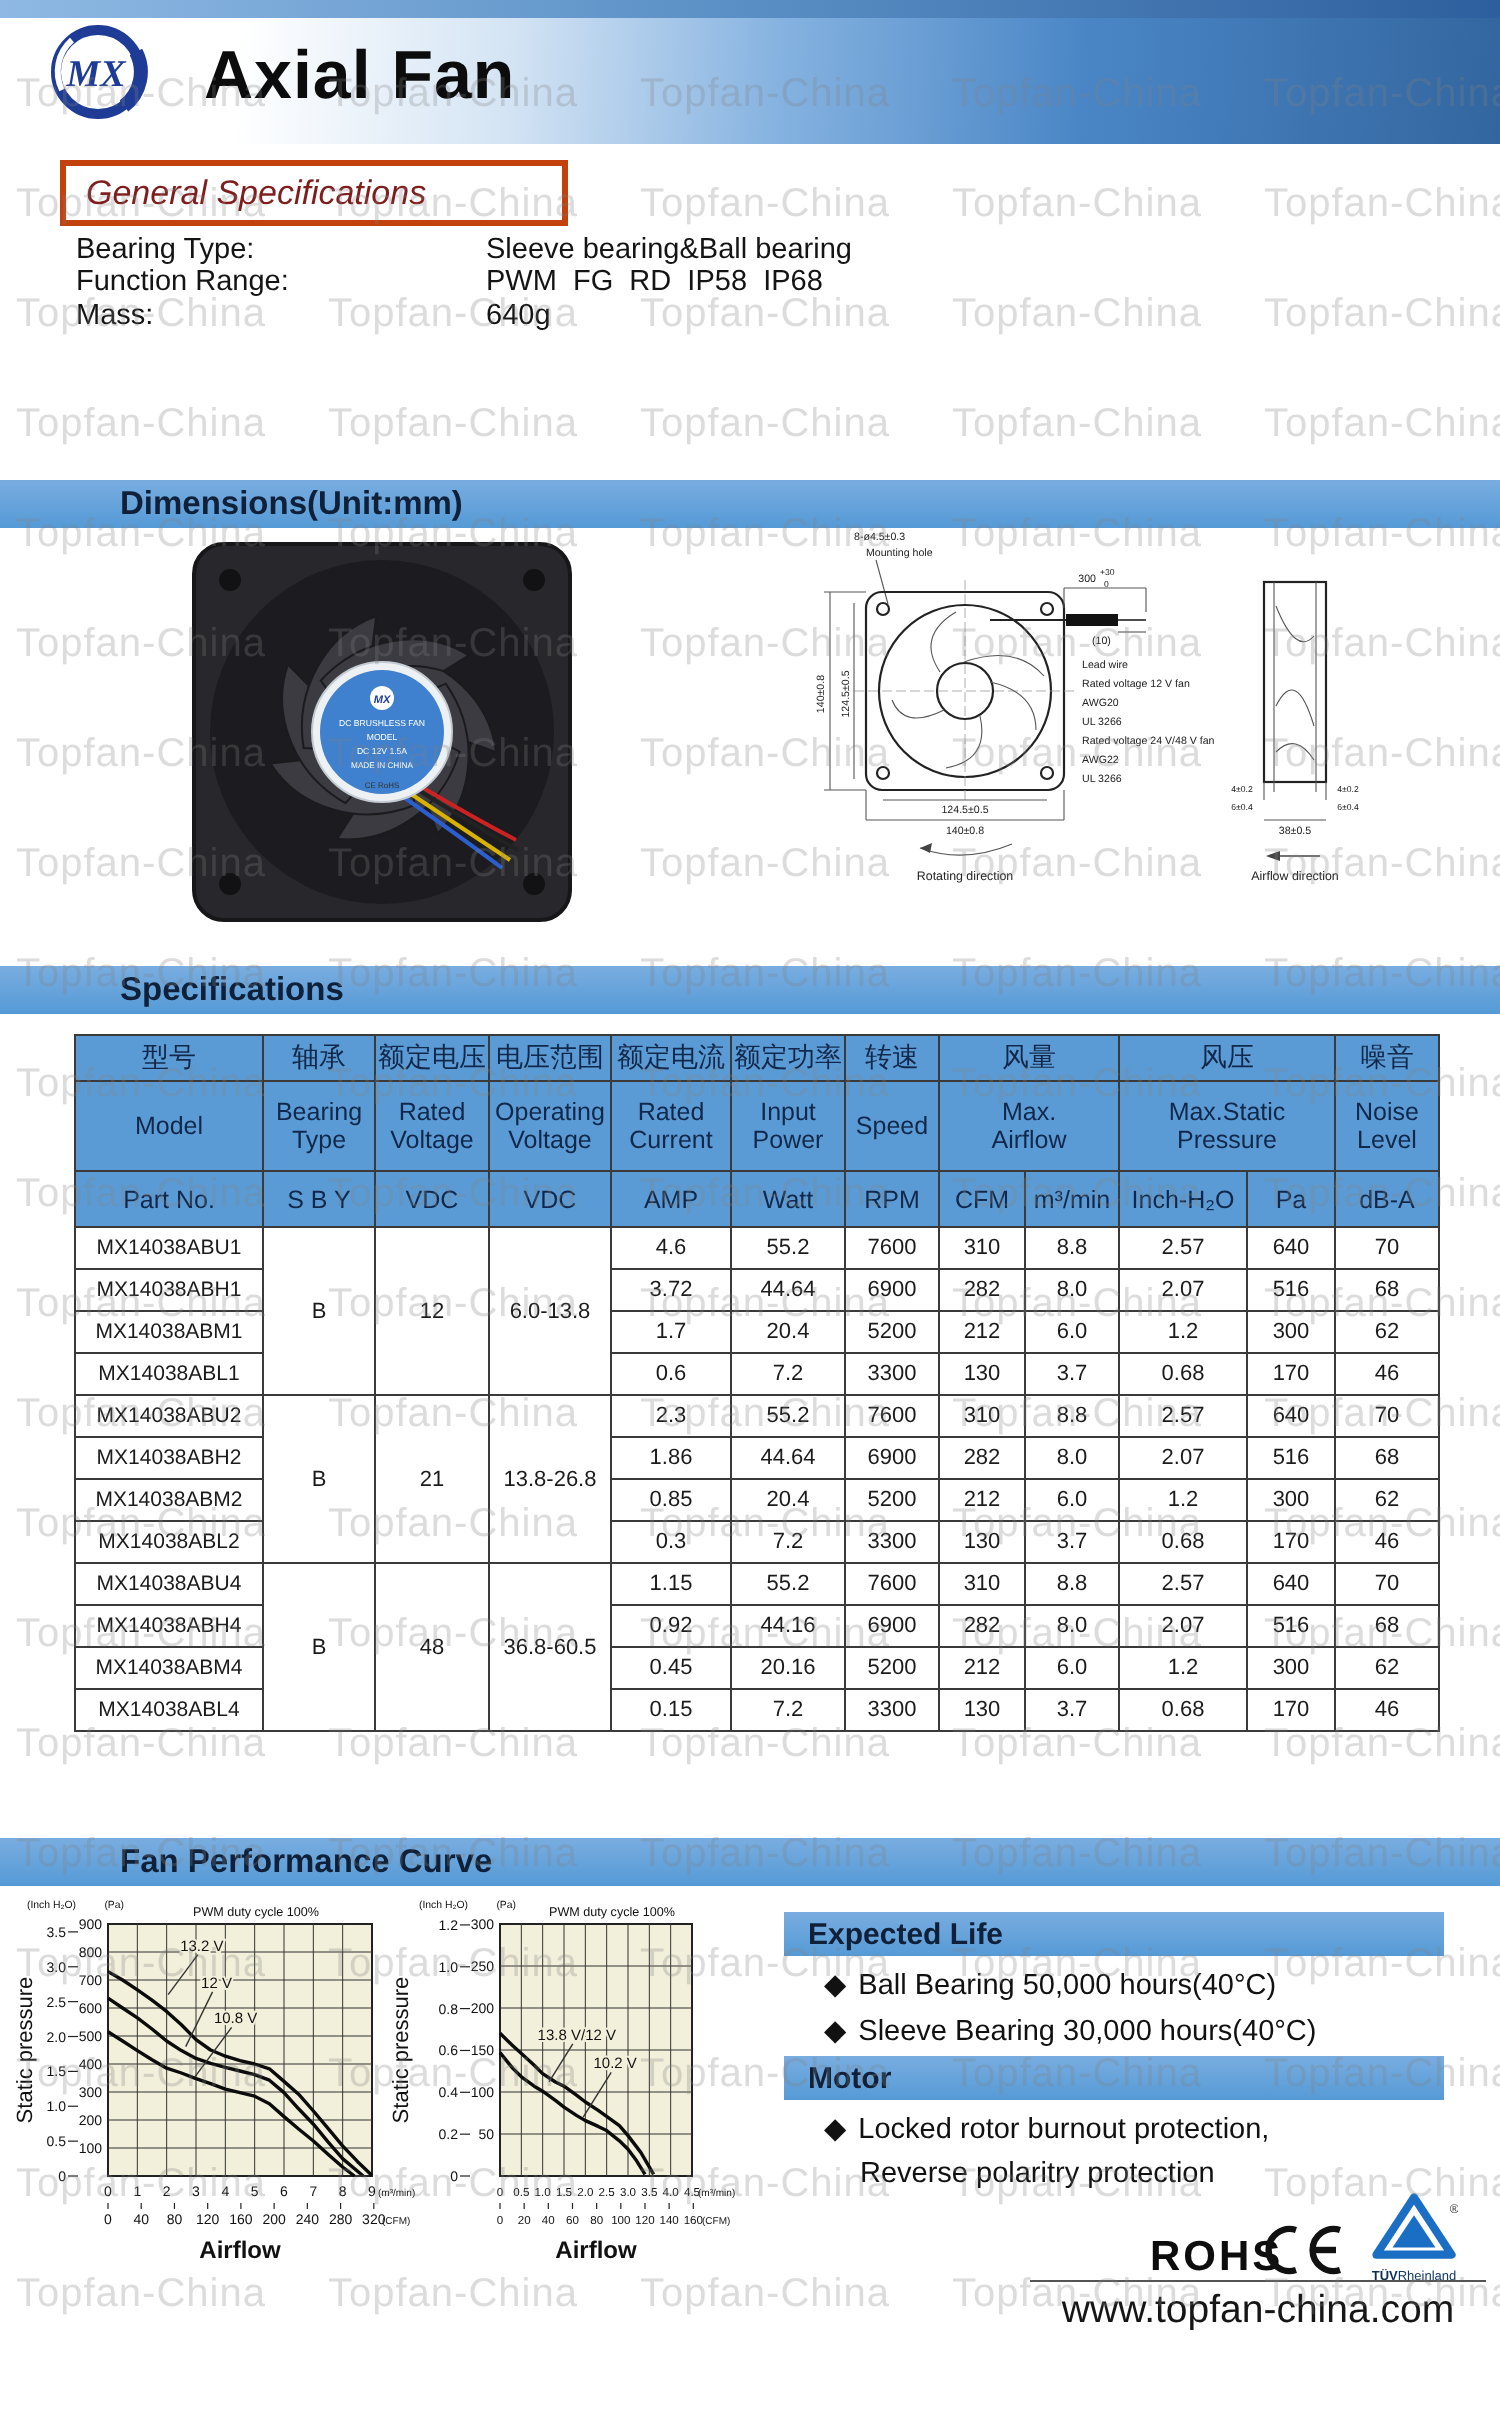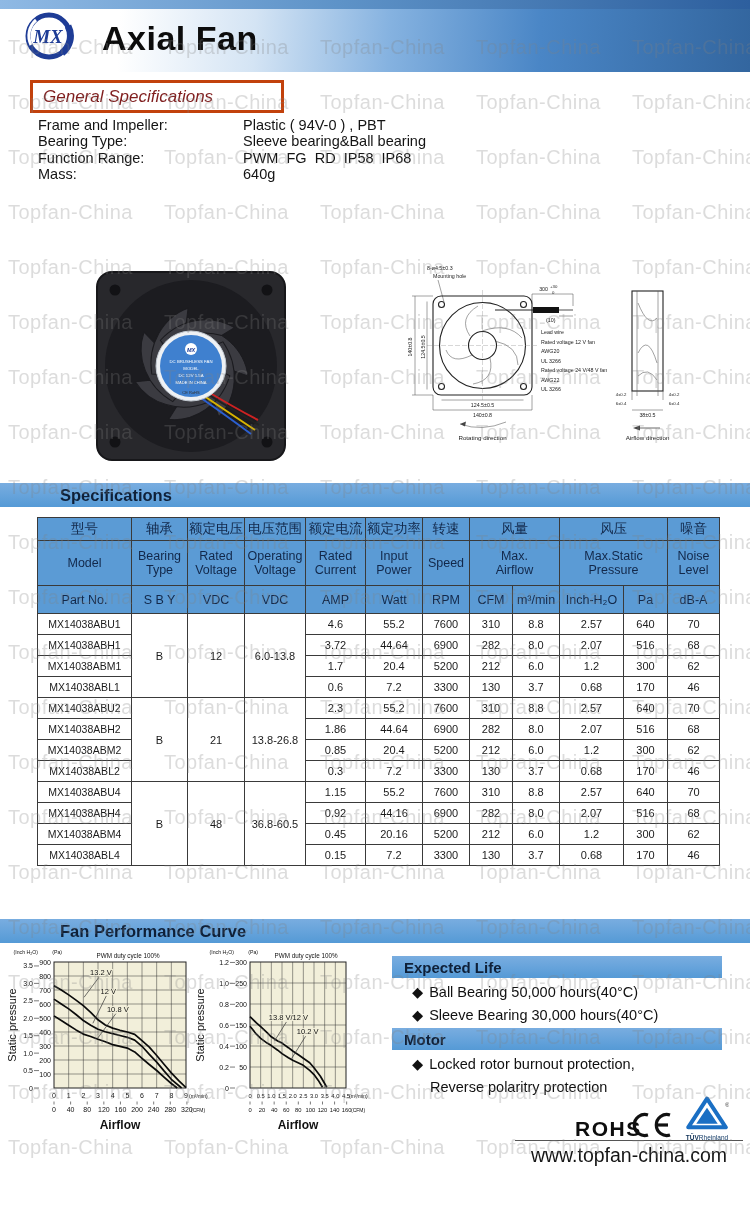--- a/index.html
+++ b/index.html
@@ -76,37 +76,34 @@
       <path d="M7 34 A 21 21 0 0 1 12 9" stroke="#fff" stroke-width="3" fill="none"></path>
       <path d="M44 15 A 21.5 21.5 0 0 1 38 42" stroke="#1e3c96" stroke-width="7" fill="none"></path>
       <text x="24" y="32" text-anchor="middle" font-size="19" font-weight="bold" font-style="italic" font-family="Liberation Serif, serif" fill="#1e3c96">MX</text>
     </svg>
     <div class="hdr-title">Axial Fan</div>
   </div>
 
   <div class="gs-box">General Specifications</div>
   <div class="spec-list">
     <div class="spec-row">
-        <span class="spec-label">Frame and Impeller:</span>
-        <span class="spec-val">Plastic ( 94V-0 ) , PBT</span>
-      </div>
-    <div class="spec-row">
         <span class="spec-label">Bearing Type:</span>
         <span class="spec-val">Sleeve bearing&amp;Ball bearing</span>
       </div>
     <div class="spec-row">
         <span class="spec-label">Function Range:</span>
         <span class="spec-val">PWM  FG  RD  IP58  IP68</span>
       </div>
     <div class="spec-row">
         <span class="spec-label">Mass:</span>
         <span class="spec-val">640g</span>
       </div>
   </div>
 
+  <div class="bar" style="top:240px;">Dimensions(Unit:mm)</div>
 
   <svg class="fanphoto" width="192" height="192" viewBox="0 0 192 192">
     <defs>
       <path id="blade" d="M97 56 C 127 58 150 80 153 106 L 139 101 C 132 83 116 69 94 67 Z"></path>
     </defs>
     <rect x="2" y="2" width="188" height="188" rx="15" fill="#28282c" stroke="#17171a" stroke-width="2"></rect>
     <circle cx="96" cy="96" r="86" fill="#1c1c20"></circle>
     <g fill="#3b3b41" stroke="#1b1b1f" stroke-width="1">
       <use href="#blade"></use>
       <use href="#blade" transform="rotate(51.4 96 96)"></use>

